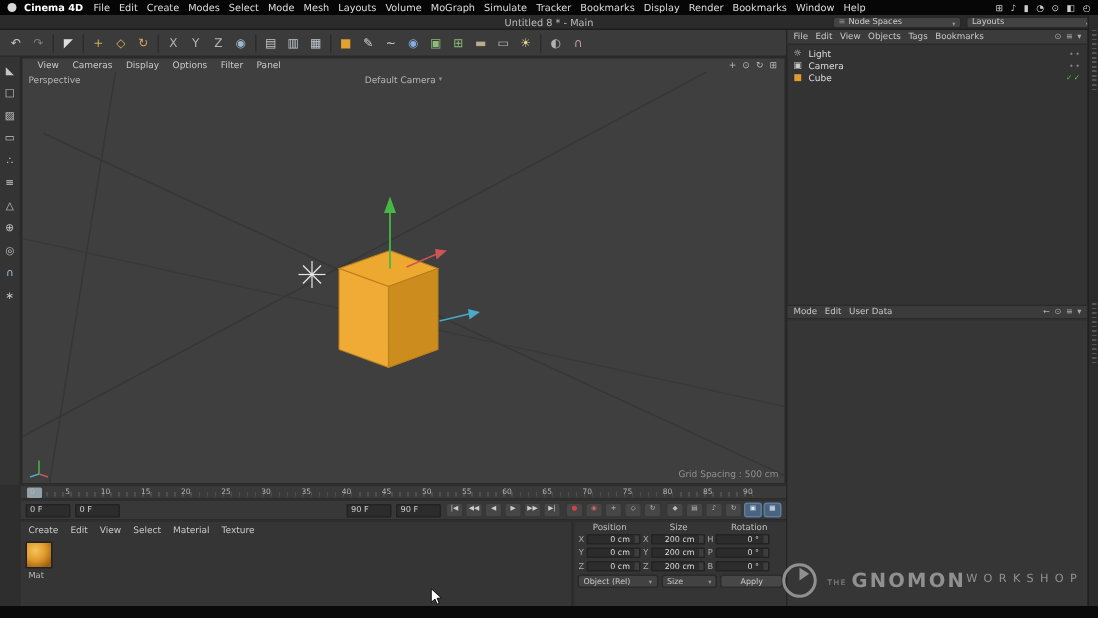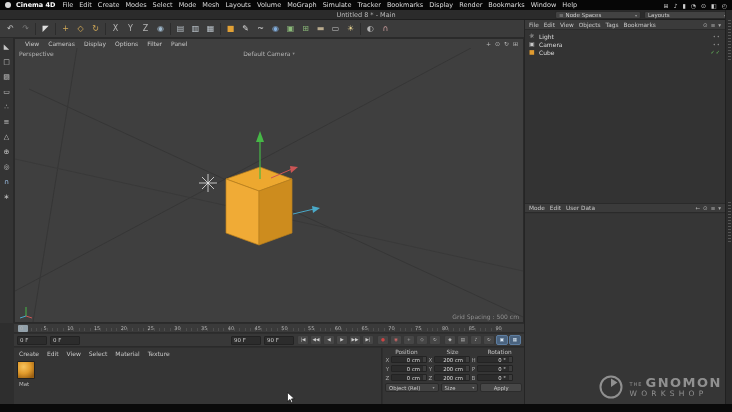--- a/index.html
+++ b/index.html
@@ -143,21 +143,21 @@
   .grip { width:3px; height:42px; margin:10px auto 0 auto;
     background:repeating-linear-gradient(180deg,#555555 0,#555555 1px,transparent 1px,transparent 3px); }
   .grip.g2 { margin-top:140px; }
 
   
   #bottom-bar { position:absolute; left:0; bottom:0; width:732px; height:8px; background:#0a0a0a; }
 
   
   #watermark { position:absolute; right:10px; bottom:12px; display:flex; align-items:center;
     gap:6px; color:#a0a0a0; opacity:0.85; z-index:40; }
-  #watermark .wm-text { display:flex; flex-direction:column; line-height:1; }
+  #watermark .wm-text { display:flex; flex-direction:row; line-height:1; }
   #watermark .wm-top { display:flex; align-items:flex-end; gap:3px; }
   .wm-the { font-size:5px; letter-spacing:1px; padding-bottom:2px; }
   .wm-gnomon { font-size:13px; font-weight:bold; letter-spacing:1.5px; }
   .wm-workshop { font-size:7.5px; letter-spacing:4.2px; margin-top:1px; }
 
   
   #cursor { position:absolute; left:287px; top:392px; z-index:60; }
 </style>
 </head>
 <body>

